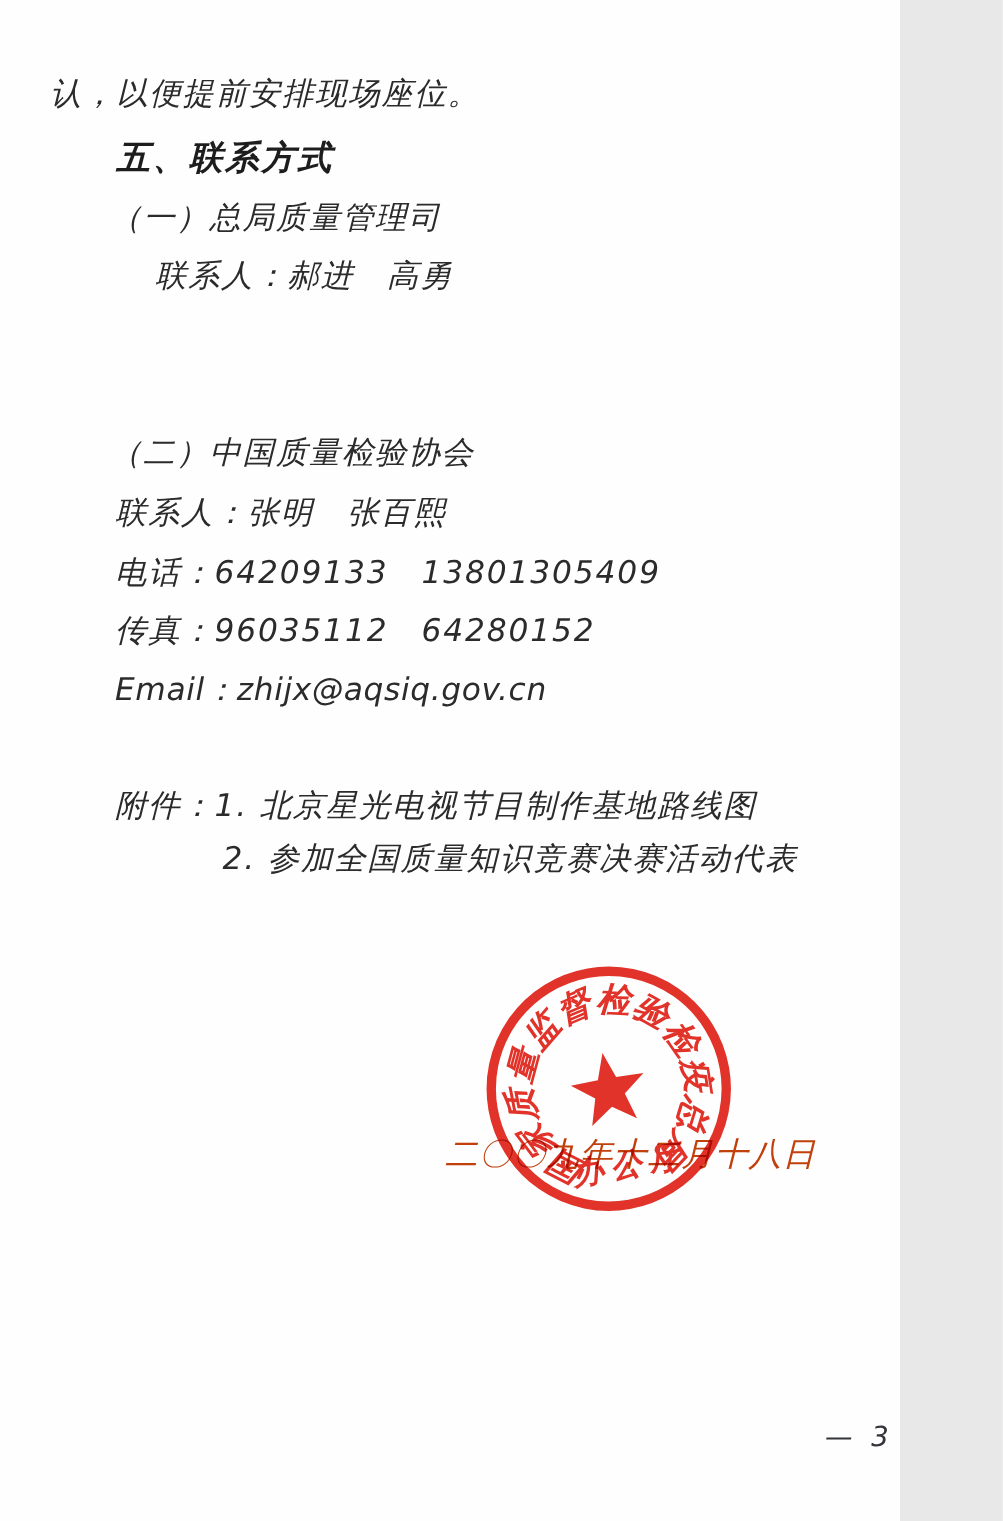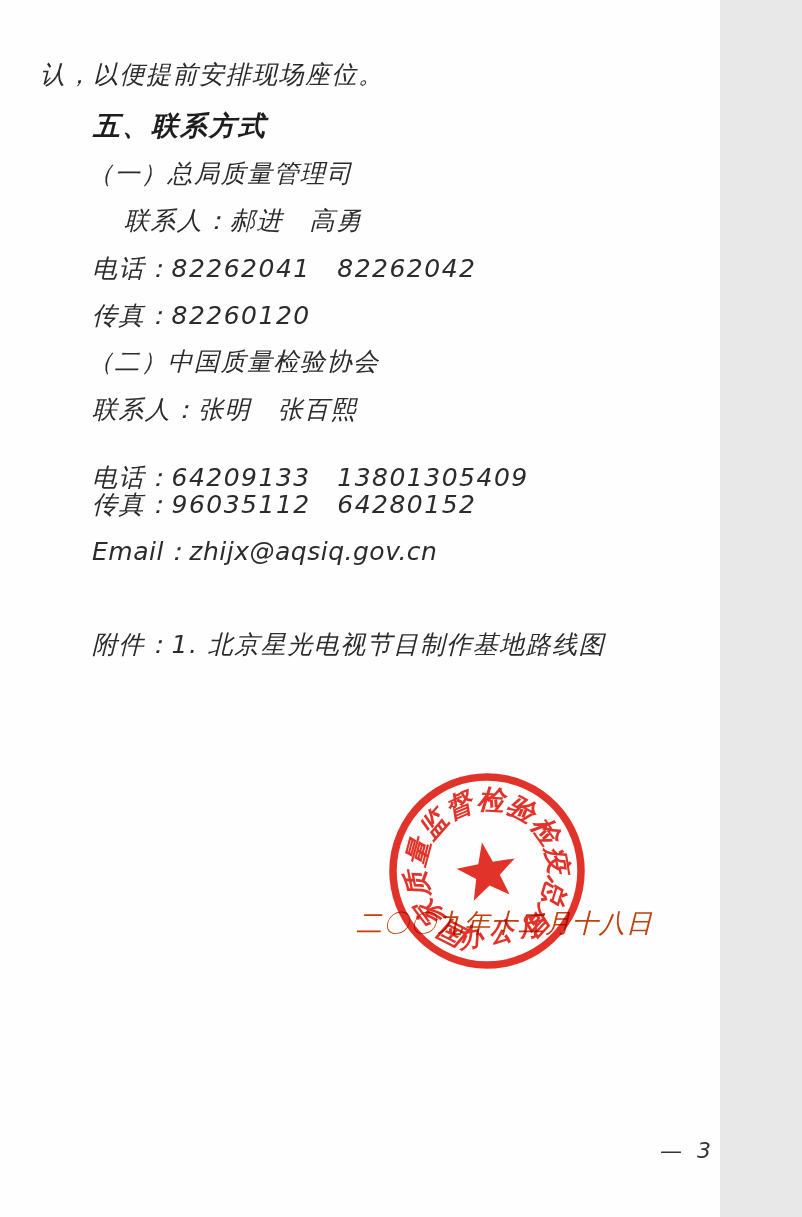--- a/index.html
+++ b/index.html
@@ -86,30 +86,29 @@
 <body>
 
 <div class="page" style="background: rgb(254, 254, 254);">
 
   <div class="doc-line" style="left:40px; top:58px;">认，以便提前安排现场座位。</div>
 
   <div class="doc-line doc-heading" style="left:93px; top:108px;">五、联系方式</div>
 
   <div class="doc-line" style="left:88px; top:157px;">（一）总局质量管理司</div>
   <div class="doc-line" style="left:92px; top:204px;margin-left:32px;">联系人：郝进　高勇</div>
-  <div class="doc-line" style="left:92px; top:252px;">电话：82262041　82262042</div>
-  <div class="doc-line" style="left:92px; top:299px;">传真：82260120</div>
 
   <div class="doc-line" style="left:88px; top:345px;">（二）中国质量检验协会</div>
   <div class="doc-line" style="left:92px; top:393px;">联系人：张明　张百熙</div>
-  <div class="doc-line" style="left:92px; top:441px;margin-top:20px;">电话：64209133　13801305409</div>
+  <div class="doc-line" style="left:92px; top:441px;">电话：64209133　13801305409</div>
   <div class="doc-line" style="left:92px; top:488px;">传真：96035112　64280152</div>
   <div class="doc-line email-line" style="left:92px; top:535px;">Email：zhijx@aqsiq.gov.cn</div>
 
   <div class="doc-line" style="left:92px; top:628px;text-align:right;">附件：1. 北京星光电视节目制作基地路线图</div>
+  <div class="doc-line" style="left:178px; top:670px;">2. 参加全国质量知识竞赛决赛活动代表</div>
 
   <div class="stamp">
     <svg viewBox="0 0 206 206" xmlns="http://www.w3.org/2000/svg">
       <g id="seal-group" transform="rotate(-10 103 103)">
         <circle class="seal-ring" cx="103" cy="103" r="94"></circle>
         <polygon class="seal-star" transform="translate(103,105)" points="0,-31 7.4,-10.2 29.5,-9.6 12,3.9 18.2,25.1 0,12.6 -18.2,25.1 -12,3.9 -29.5,-9.6 -7.4,-10.2"></polygon>
         <g id="stamp-arc">
             <text transform="rotate(-143 103 103)" x="103" y="41" text-anchor="middle" class="stamp-arc-char">国</text>
             <text transform="rotate(-117 103 103)" x="103" y="41" text-anchor="middle" class="stamp-arc-char">家</text>
             <text transform="rotate(-91 103 103)" x="103" y="41" text-anchor="middle" class="stamp-arc-char">质</text>

